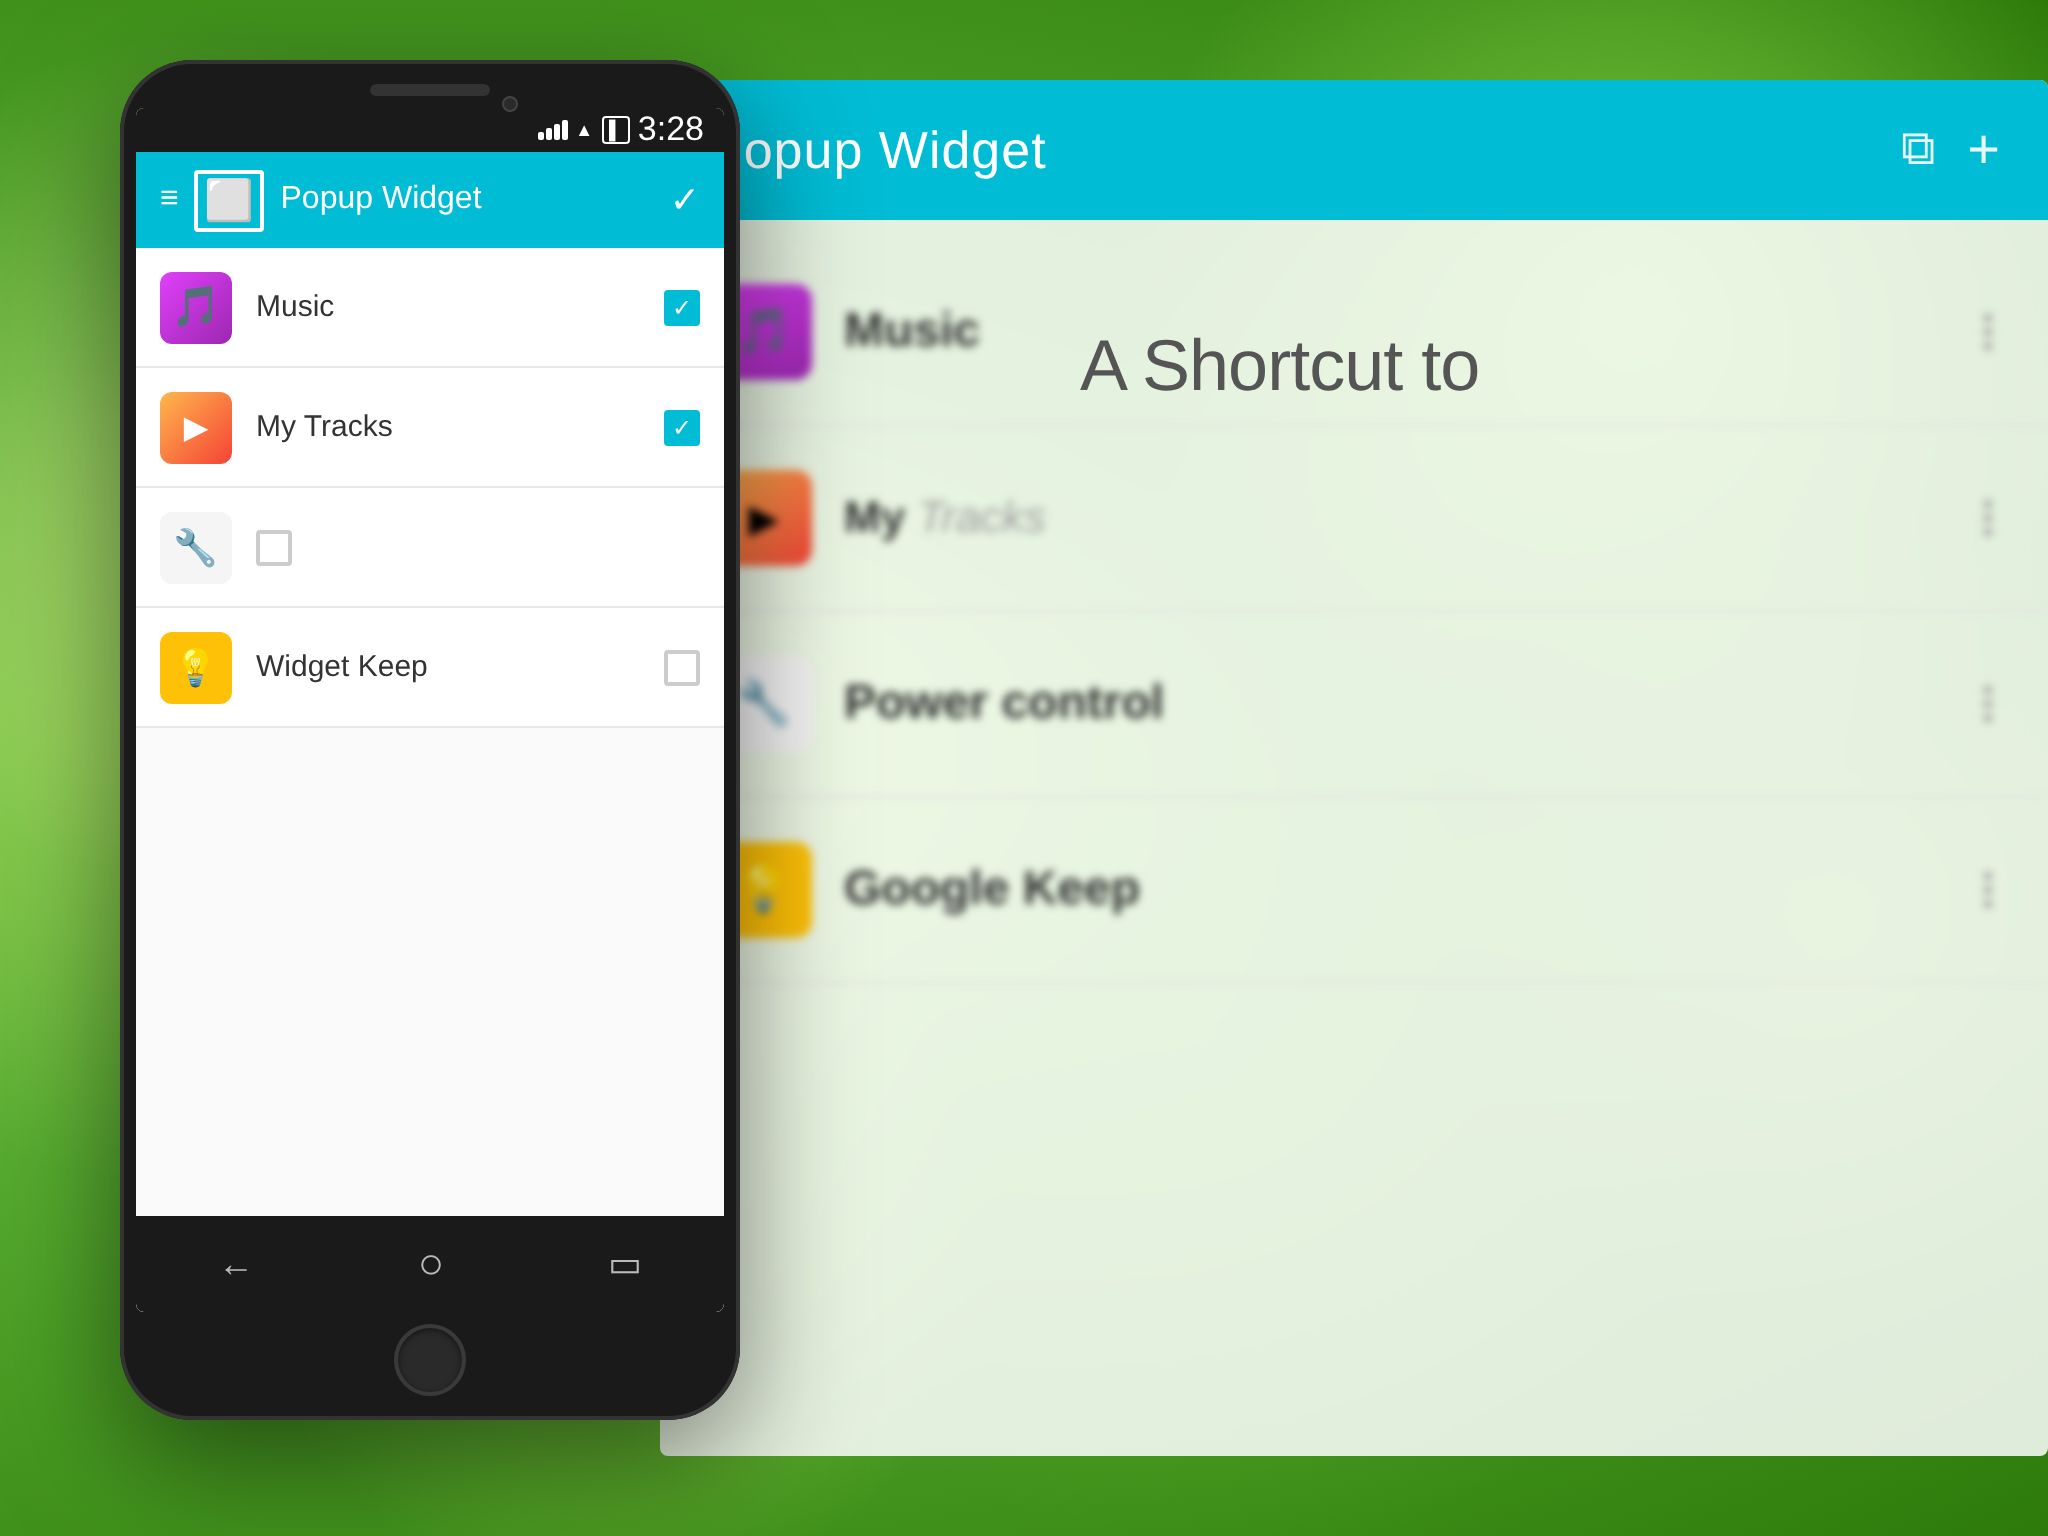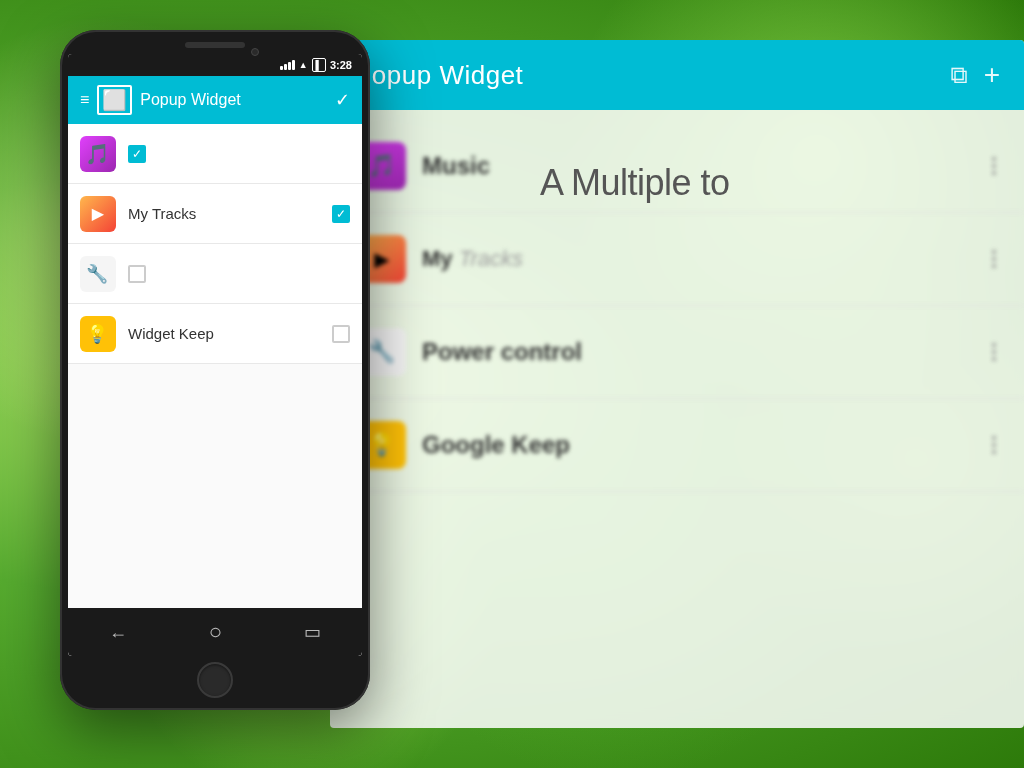--- a/index.html
+++ b/index.html
@@ -197,22 +197,22 @@
     }
 
     .status-icons {
       display: flex;
       align-items: center;
       gap: 4px;
     }
 
     .status-time {
       color: white;
-      font-size: 11px;
-      font-weight: 700;
+      font-size: 17px;
+      font-weight: 400;
     }
 
     .signal-bars {
       display: flex;
       align-items: flex-end;
       gap: 1px;
     }
 
     .signal-bar {
       background: white;
@@ -401,21 +401,21 @@
       <div class="bg-item-menu">
           <span></span>
           <span></span>
           <span></span>
         </div>
     </div>
   </div>
 </div>
 
 <div class="tagline">
-  <div>A Multiple to</div>
+  <div>A Shortcut to</div>
 </div>
 
 <div class="phone">
   <div class="phone-speaker"></div>
   <div class="phone-camera"></div>
 
   <div class="phone-screen">
 
     <div class="status-bar">
       <div class="status-icons">
@@ -435,20 +435,21 @@
       <span class="app-header-menu">≡</span>
       <span style="color:white;font-size:20px;border:2px solid white;padding:1px 3px;border-radius:2px;">⬜</span>
       <span class="app-header-title">Popup Widget</span>
       <span class="app-header-check">✓</span>
     </div>
 
     <div class="widget-list">
 
       <div class="widget-item">
         <div class="widget-item-icon icon-music" style="background:linear-gradient(135deg,#e040fb,#9c27b0);">🎵</div>
+        <span class="widget-item-name">Music</span>
         <div class="widget-item-checkbox checked"></div>
       </div>
 
       <div class="widget-item">
         <div class="widget-item-icon" style="background:linear-gradient(135deg,#ffb74d,#f44336);color:white;font-size:16px;">▶</div>
         <span class="widget-item-name">My Tracks</span>
         <div class="widget-item-checkbox checked"></div>
       </div>
 
       <div class="widget-item">

